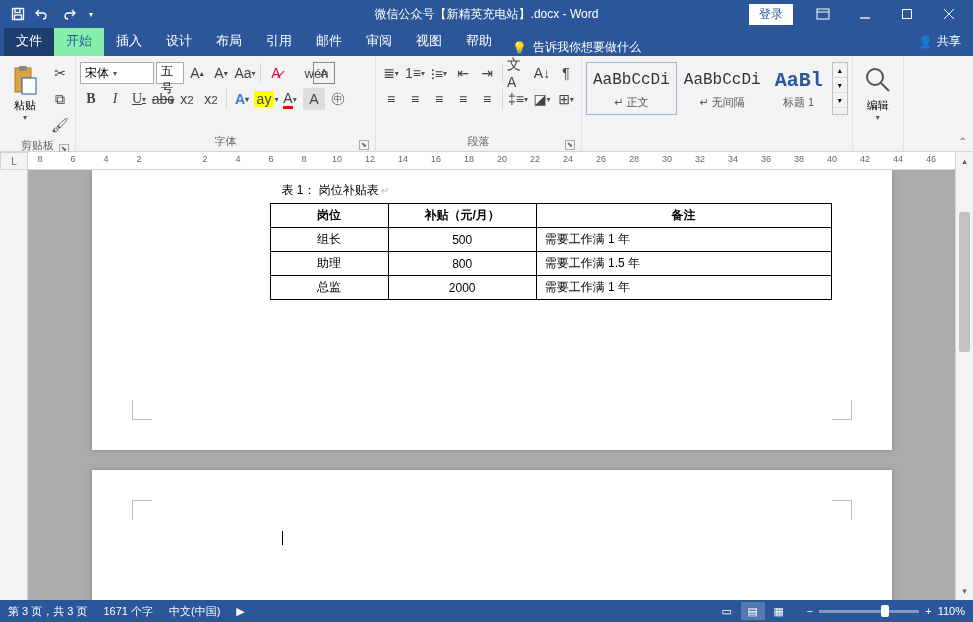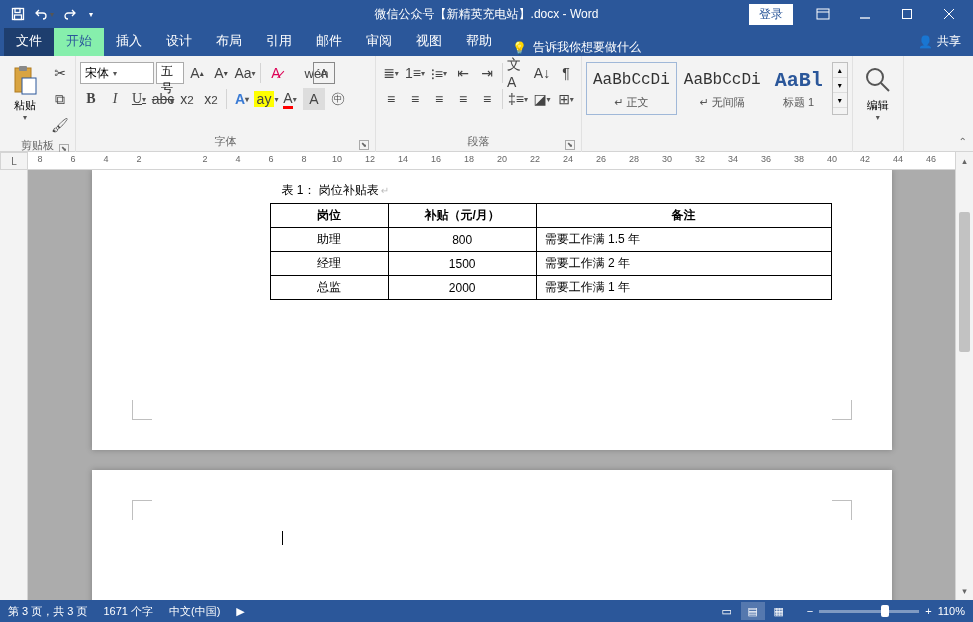--- a/index.html
+++ b/index.html
@@ -344,28 +344,28 @@
   <div class="page p1">
     <div class="caption"><span>表 1：  岗位补贴表</span><span class="pmark">↵</span></div>
     <table class="tbl">
       <tbody>
           <tr>
         <th style="width:120px;">岗位</th>
         <th style="width:150px;">补贴（元/月）</th>
         <th style="width:300px;">备注</th>
       </tr>
       <tr>
+            <td class="c">组长</td>
+            <td class="c">500</td>
+            <td>需要工作满 1 年</td>
+          </tr>
+      <tr>
             <td class="c">助理</td>
             <td class="c">800</td>
             <td>需要工作满 1.5 年</td>
-          </tr>
-      <tr>
-            <td class="c">经理</td>
-            <td class="c">1500</td>
-            <td>需要工作满 2 年</td>
           </tr>
       <tr>
             <td class="c">总监</td>
             <td class="c">2000</td>
             <td>需要工作满 1 年</td>
           </tr>
     </tbody>
       </table>
     <div class="corner bl"></div>
     <div class="corner br"></div>

